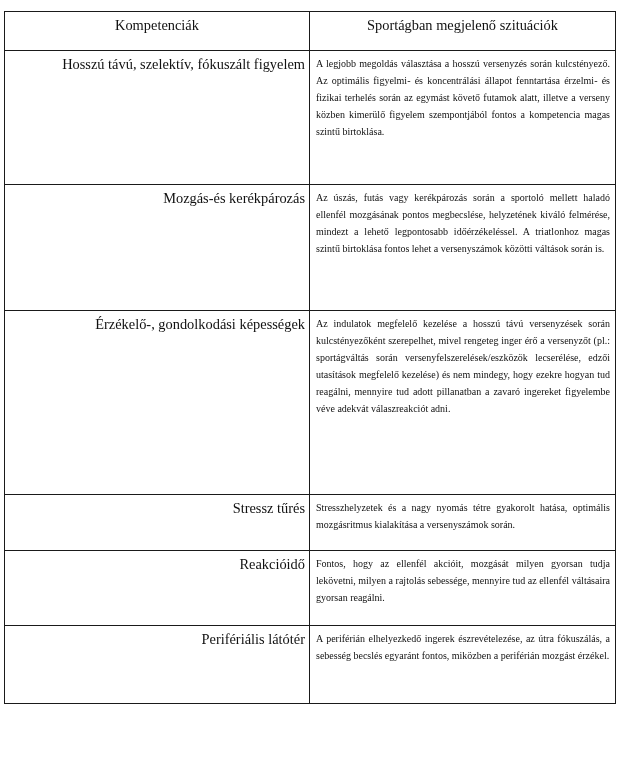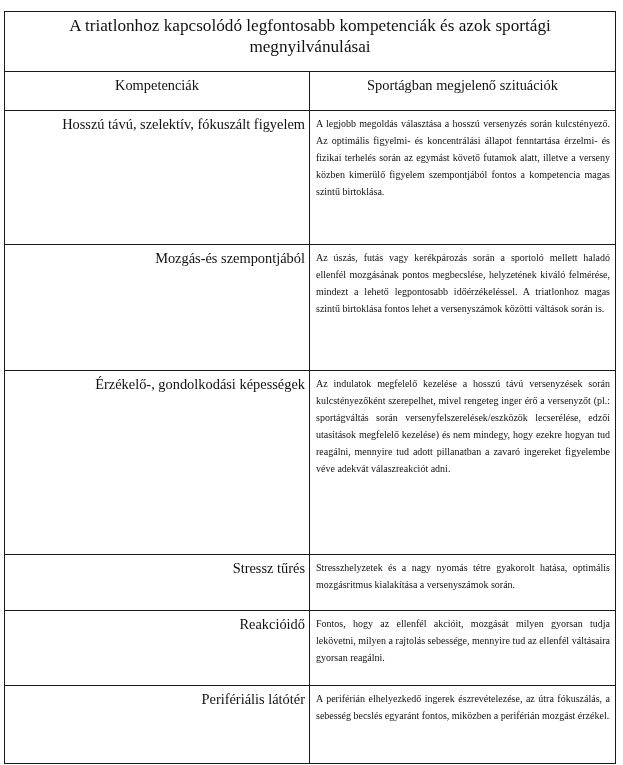--- a/index.html
+++ b/index.html
@@ -61,32 +61,29 @@
 </head>
 <body>
 
 <table class="comp-table">
   <colgroup>
     <col class="c1">
     <col class="c2">
   </colgroup>
   <tbody>
     <tr>
-      <td class="title-cell" colspan="2">A triatlonhoz kapcsolódó legfontosabb kompetenciák és azok sportági megnyilvánulásai</td>
-    </tr>
-    <tr>
       <td class="head-cell">Kompetenciák</td>
       <td class="head-cell">Sportágban megjelenő szituációk</td>
     </tr>
     <tr style="height:134px;">
       <td class="comp-cell">Hosszú távú, szelektív, fókuszált figyelem</td>
       <td class="sit-cell">A legjobb megoldás választása a hosszú versenyzés során kulcstényező. Az optimális figyelmi- és koncentrálási állapot fenntartása érzelmi- és fizikai terhelés során az egymást követő futamok alatt, illetve a verseny közben kimerülő figyelem szempontjából fontos a kompetencia magas szintű birtoklása.</td>
     </tr>
     <tr style="height:126px;">
-      <td class="comp-cell">Mozgás-és szempontjából</td>
+      <td class="comp-cell">Mozgás-és kerékpározás</td>
       <td class="sit-cell">Az úszás, futás vagy kerékpározás során a sportoló mellett haladó ellenfél mozgásának pontos megbecslése, helyzetének kiváló felmérése, mindezt a lehető legpontosabb időérzékeléssel. A triatlonhoz magas szintű birtoklása fontos lehet a versenyszámok közötti váltások során is.</td>
     </tr>
     <tr style="height:184px;">
       <td class="comp-cell">Érzékelő-, gondolkodási képességek</td>
       <td class="sit-cell">Az indulatok megfelelő kezelése a hosszú távú versenyzések során kulcstényezőként szerepelhet, mivel rengeteg inger érő a versenyzőt (pl.: sportágváltás során versenyfelszerelések/eszközök lecserélése, edzői utasítások megfelelő kezelése) és nem mindegy, hogy ezekre hogyan tud reagálni, mennyire tud adott pillanatban a zavaró ingereket figyelembe véve adekvát válaszreakciót adni.</td>
     </tr>
     <tr style="height:56px;">
       <td class="comp-cell">Stressz tűrés</td>
       <td class="sit-cell">Stresszhelyzetek és a nagy nyomás tétre gyakorolt hatása, optimális mozgásritmus kialakítása a versenyszámok során.</td>
     </tr>

